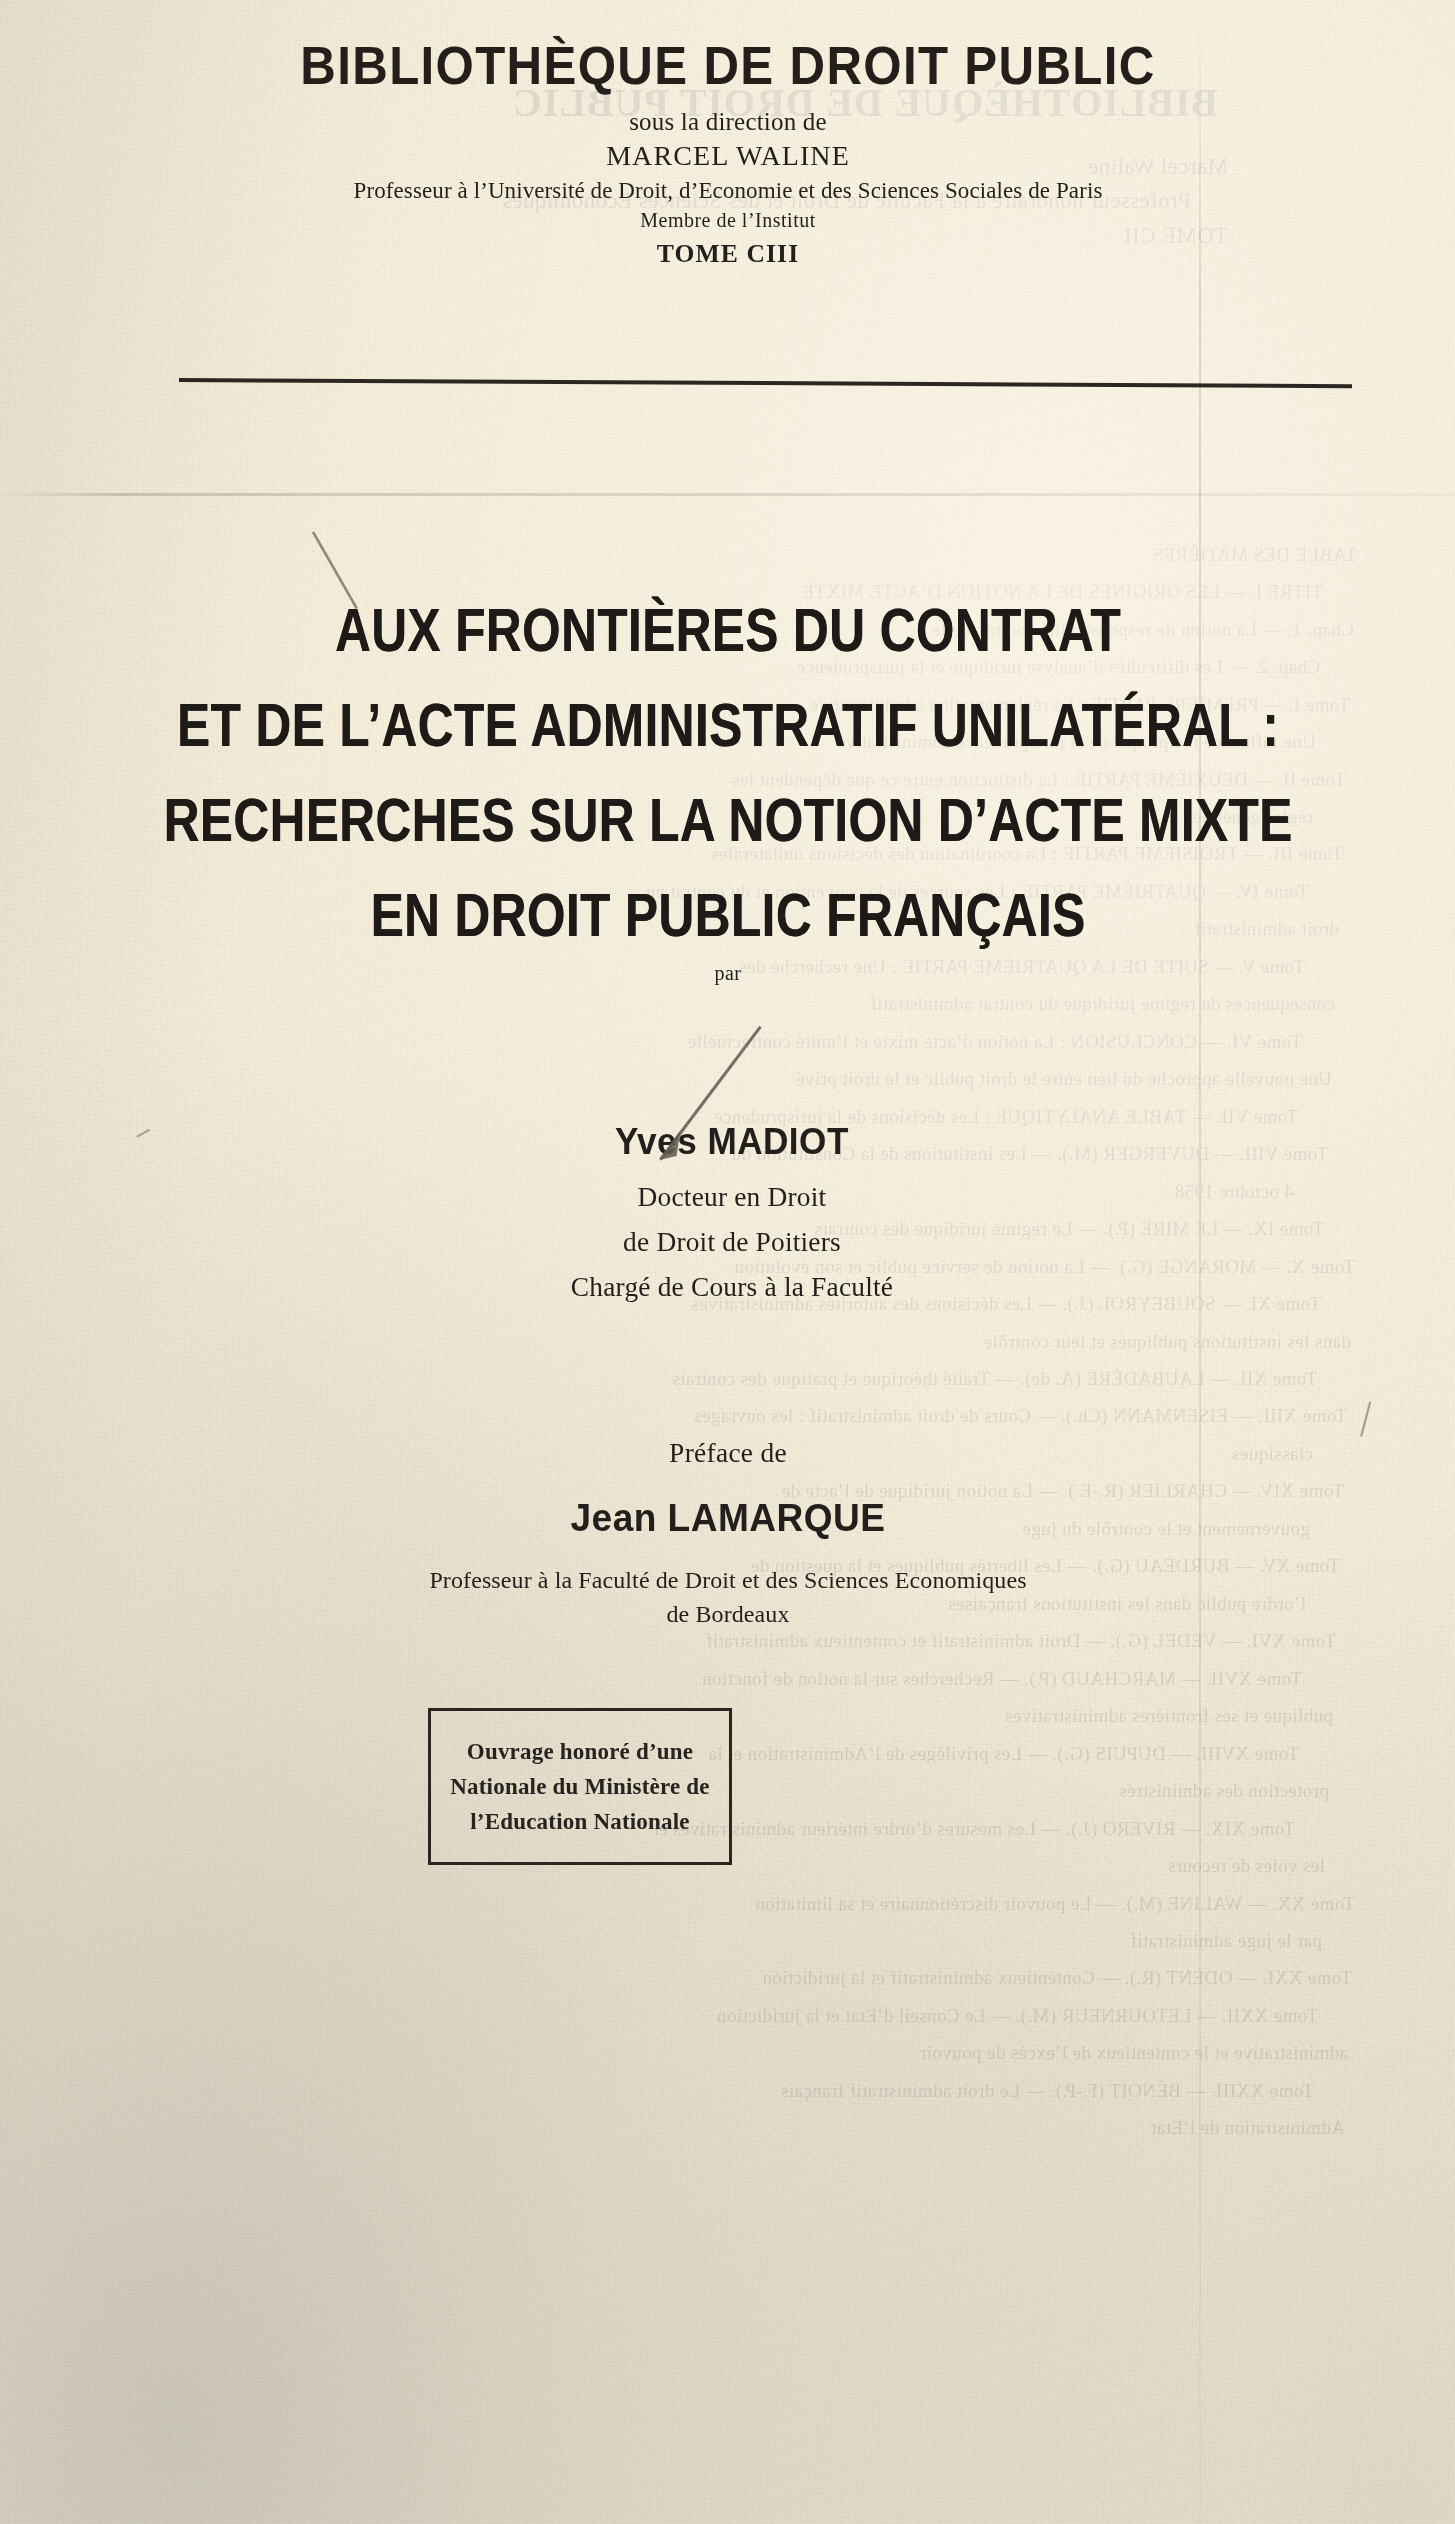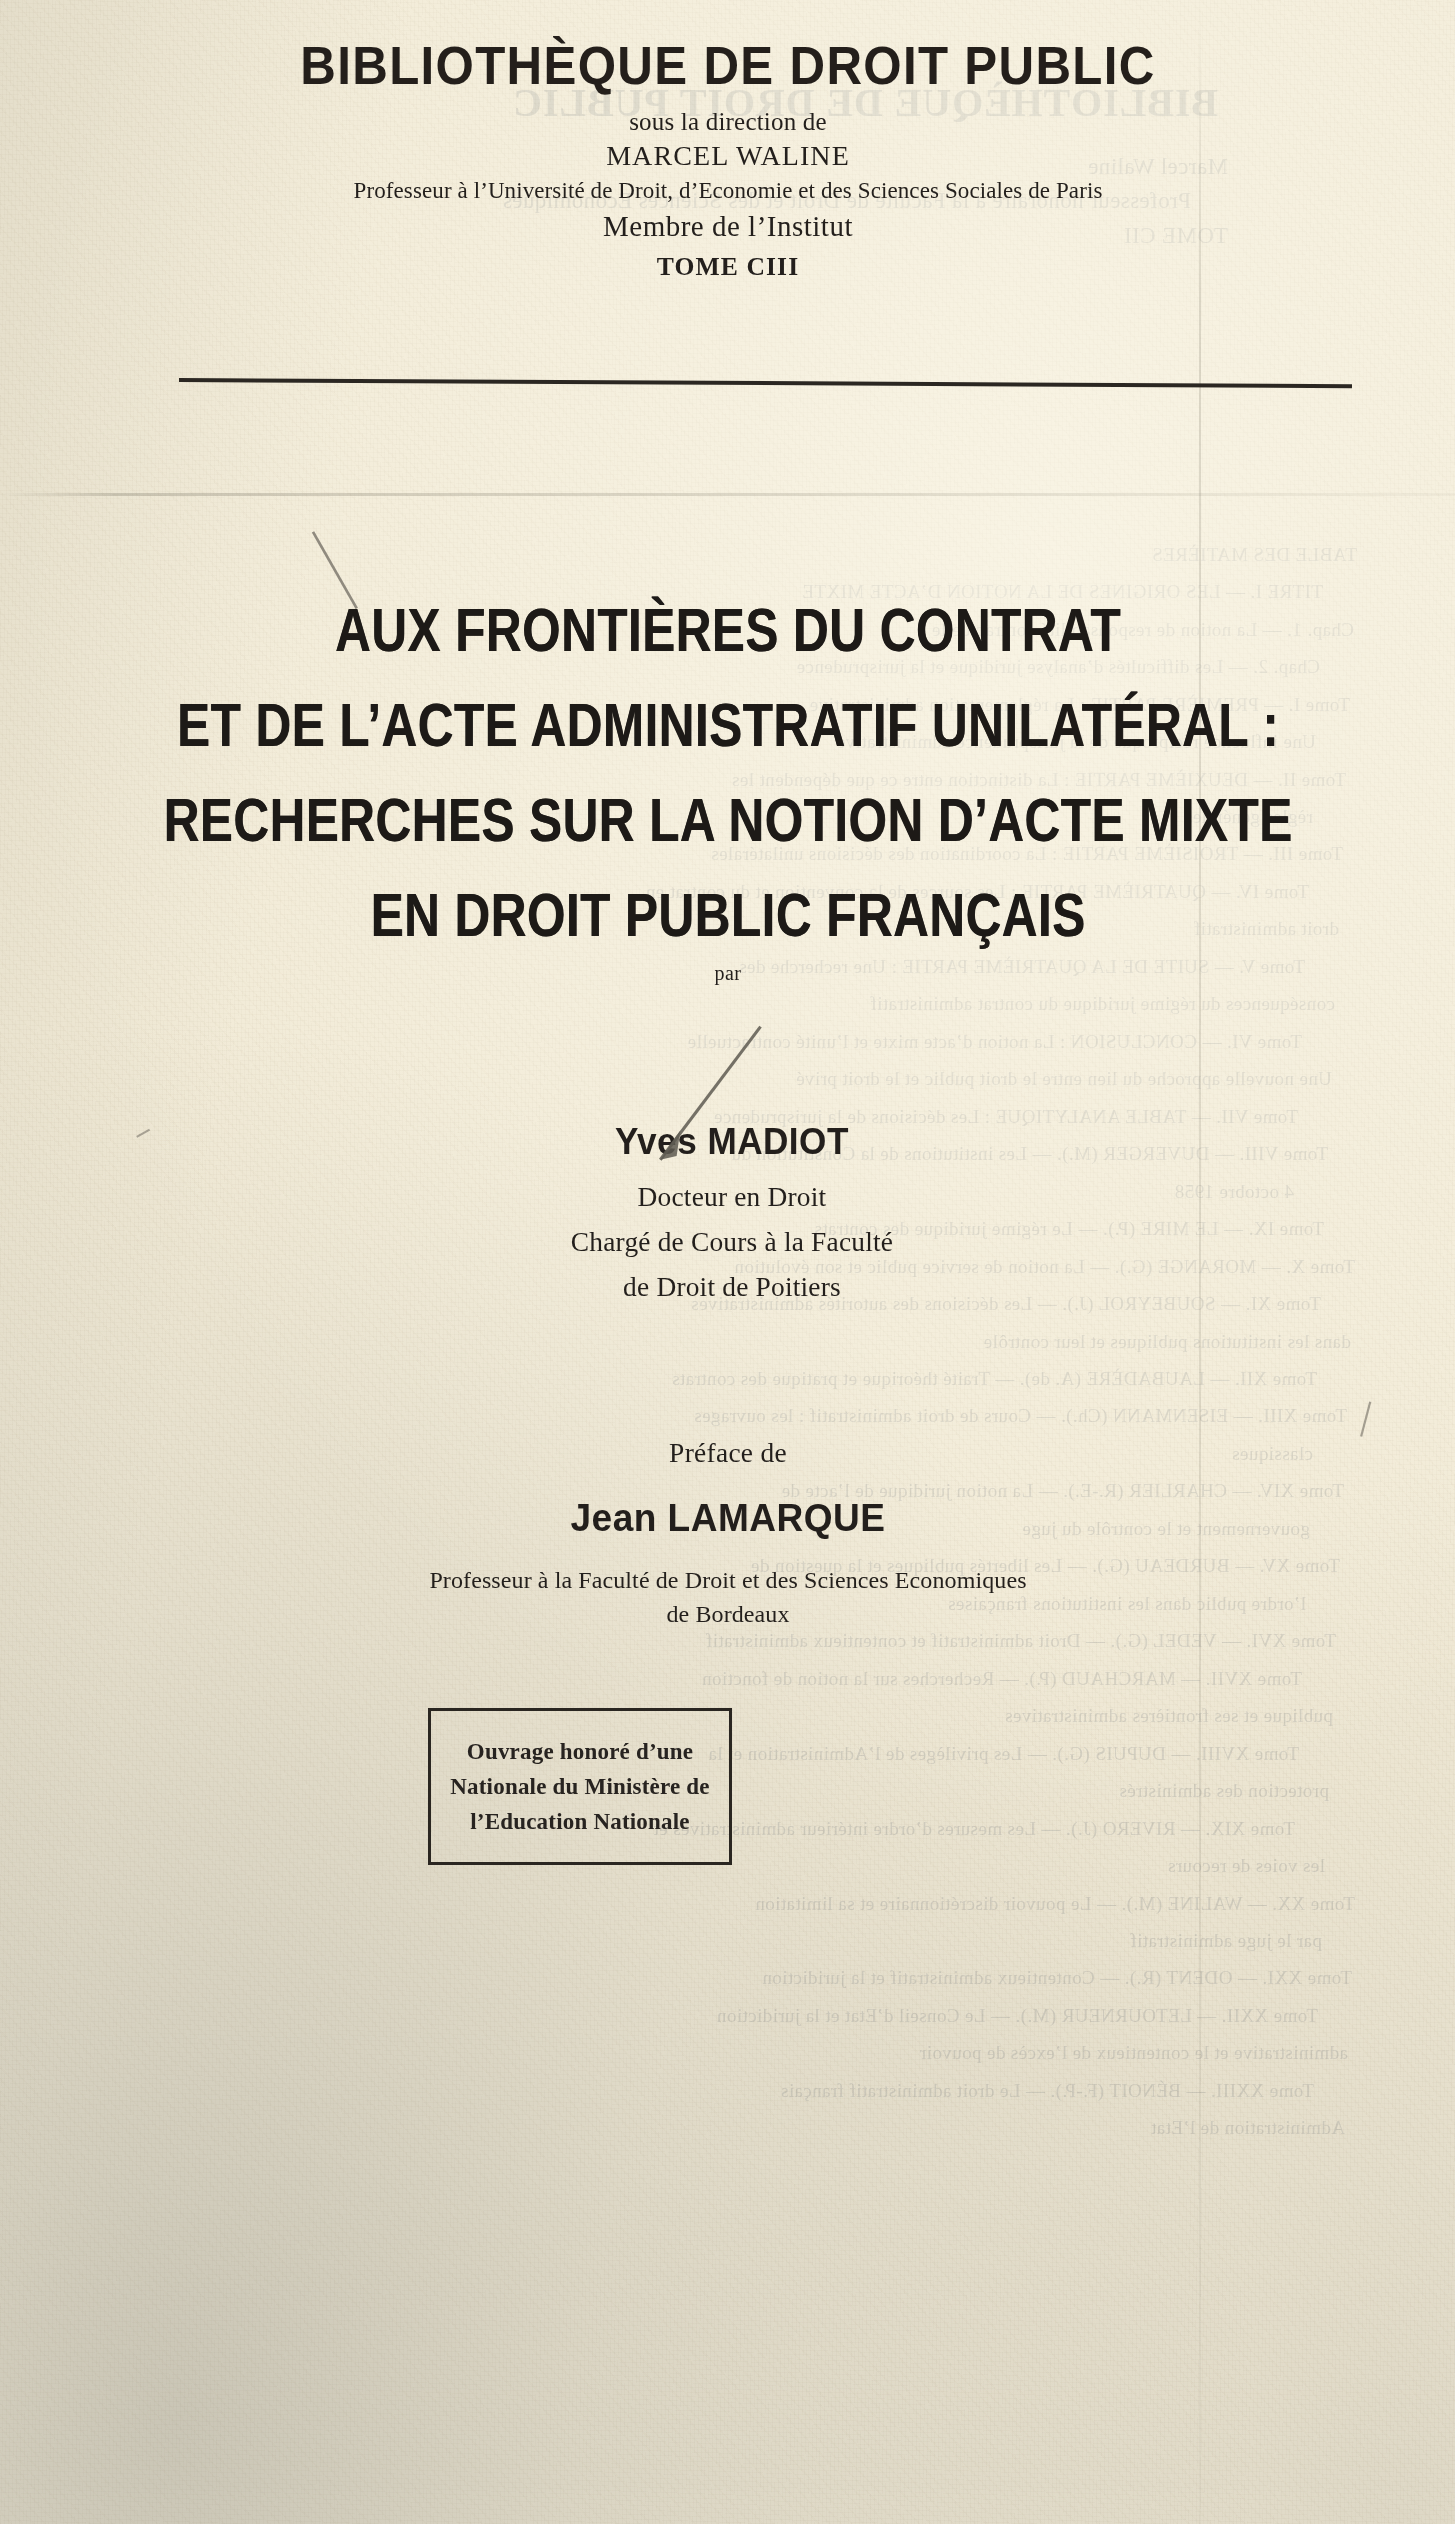--- a/index.html
+++ b/index.html
@@ -109,21 +109,21 @@
     font-size: 28px;
     letter-spacing: 1.1px;
     line-height: 1.30;
   }
   .series-affil {
     font-size: 23px;
     letter-spacing: 0.1px;
     line-height: 1.35;
   }
   .series-member {
-    font-size: 29px;
+    font-size: 20px;
     letter-spacing: 0.5px;
     line-height: 1.40;
   }
   .series-tome {
     font-size: 25.6px;
     font-weight: bold;
     letter-spacing: 1.1px;
     margin-top: 5.5px;
   }
 
@@ -344,22 +344,22 @@
       <div class="title-line t1">AUX FRONTIÈRES DU CONTRAT</div>
       <div class="title-line t2">ET DE L’ACTE  ADMINISTRATIF  UNILATÉRAL :</div>
       <div class="title-line t3">RECHERCHES SUR  LA  NOTION D’ACTE MIXTE</div>
       <div class="title-line t4">EN DROIT PUBLIC FRANÇAIS</div>
       <div class="by-word">par</div>
     </div>
 
     <div class="author-block center">
       <div class="author-name">Yves MADIOT</div>
       <div class="author-line first">Docteur en Droit</div>
+      <div class="author-line">de Droit de Poitiers</div>
       <div class="author-line">Chargé de Cours à la Faculté</div>
-      <div class="author-line">de Droit de Poitiers</div>
     </div>
 
     <div class="preface-block center">
       <div class="preface-label">Préface de</div>
       <div class="preface-name">Jean LAMARQUE</div>
       <div class="preface-affil">Professeur à la Faculté de Droit et des Sciences Economiques</div>
       <div class="preface-affil" style="margin-top:0">de Bordeaux</div>
     </div>
 
     <div class="subv-box center">

